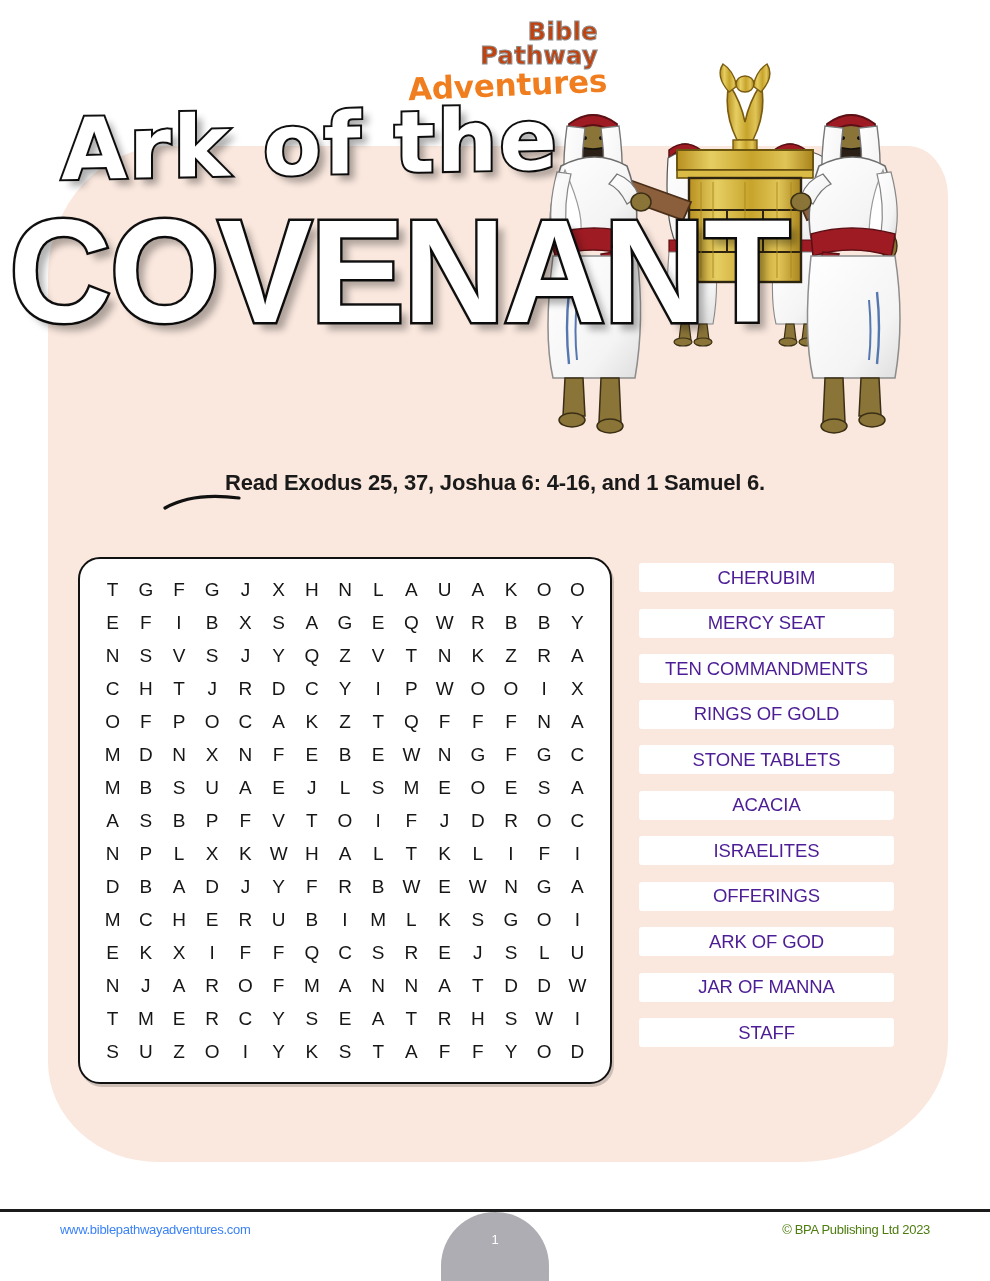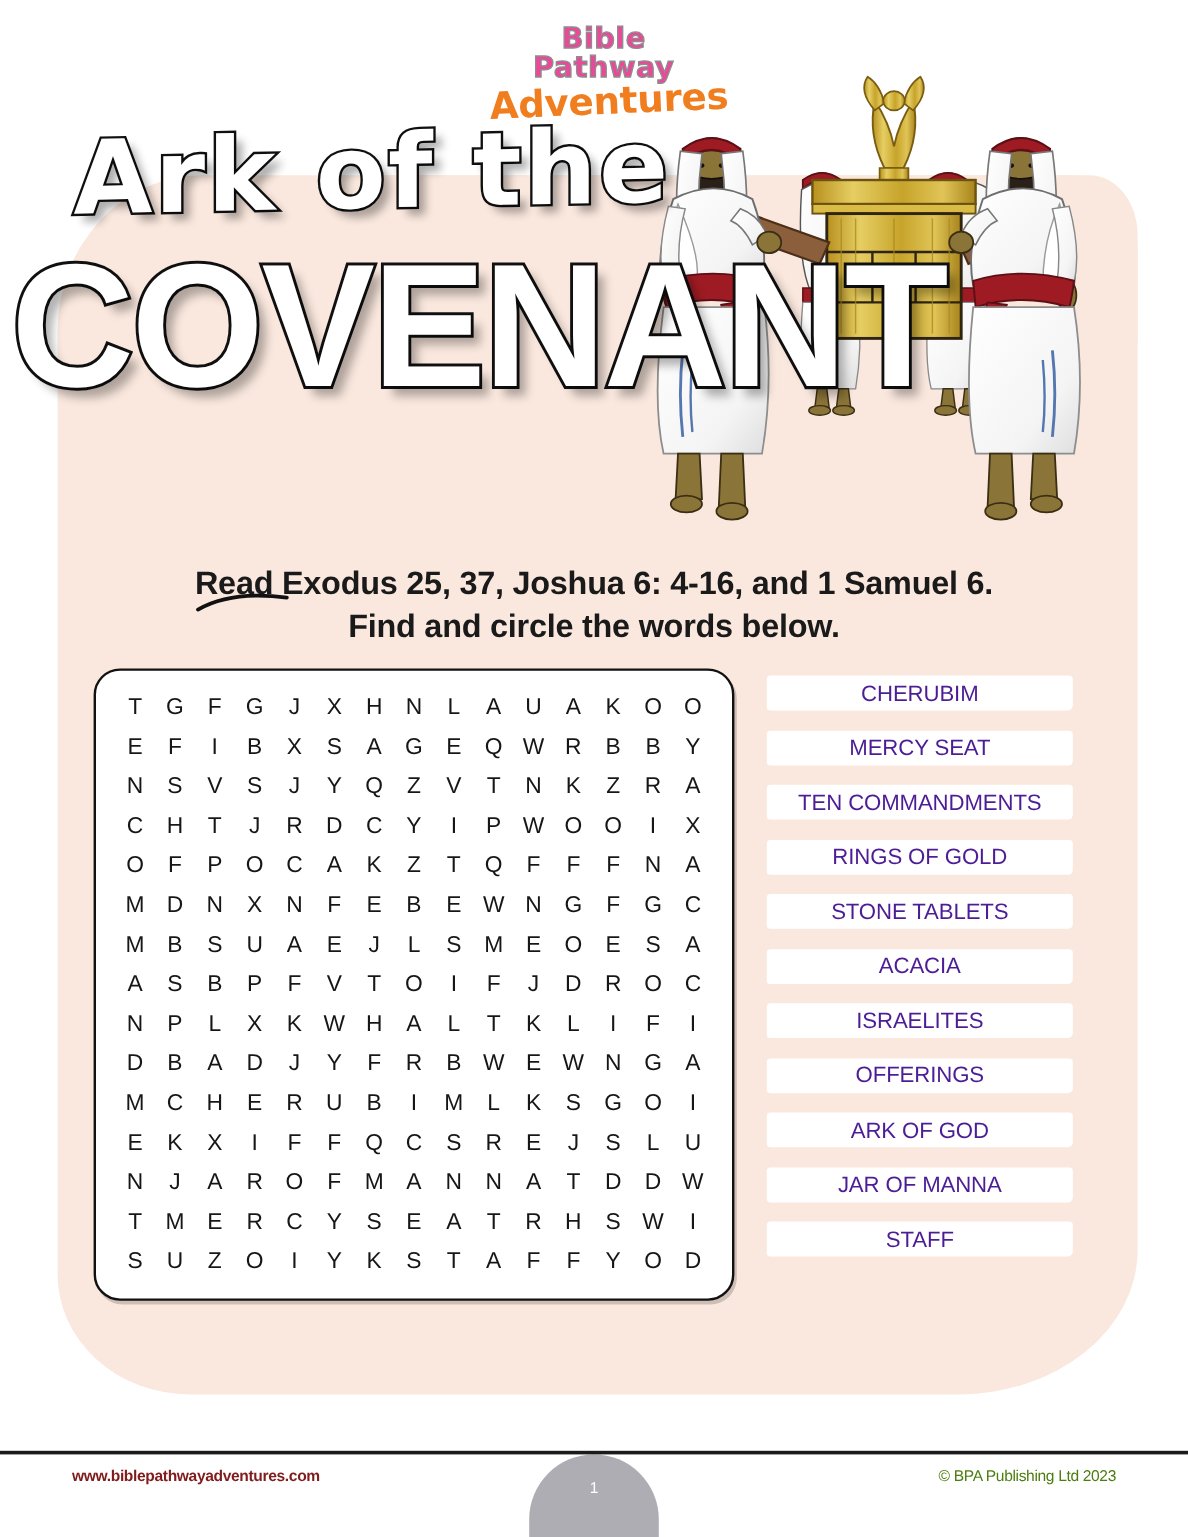--- a/index.html
+++ b/index.html
@@ -46,24 +46,25 @@
     top: 20px;
     width: 190px;
     text-align: center;
     z-index: 6;
     line-height: 1;
   }
   .logo-line1 {
     font-family: "DejaVu Sans", sans-serif;
     font-size: 24px;
     font-weight: 700;
-    color: #ec4899;
+    color: #c2410c;
     -webkit-text-stroke: 1.1px #8d8d8d;
     letter-spacing: 0.4px;
     display: block;
+    text-align: right;
   }
   .logo-line2 {
     font-family: "DejaVu Sans", sans-serif;
     font-size: 31px;
     font-weight: 700;
     color: #F07D1E;
     letter-spacing: -0.2px;
     display: block;
     margin-top: 2px;
     transform: rotate(-2.5deg);
@@ -119,21 +120,21 @@
   .instructions {
     position: absolute;
     left: 0;
     top: 468px;
     width: 990px;
     text-align: center;
     z-index: 5;
   }
   .instr-line {
     font-family: "Liberation Sans Narrow", "Liberation Sans", sans-serif;
-    font-size: 27px;
+    font-size: 22px;
     font-weight: 700;
     color: #1a1a1a;
     line-height: 1.35;
     letter-spacing: -0.2px;
   }
   .swoosh {
     position: absolute;
     left: 163px;
     top: 26px;
     width: 78px;
@@ -230,24 +231,23 @@
     font-size: 13px;
     color: #ffffff;
     z-index: 8;
   }
   .footer-left {
     position: absolute;
     left: 60px;
     top: 1222px;
     font-family: "Liberation Sans Narrow", "Liberation Sans", sans-serif;
     font-size: 13px;
-    color: #7f1d1d;
+    color: #3b82f6;
     z-index: 8;
     letter-spacing: -0.3px;
-    font-weight: bold;
   }
   .footer-right {
     position: absolute;
     right: 60px;
     top: 1222px;
     font-family: "Liberation Sans Narrow", "Liberation Sans", sans-serif;
     font-size: 13px;
     color: #4d7c0f;
     z-index: 8;
     letter-spacing: -0.3px;
@@ -403,21 +403,20 @@
     </svg>
   </div>
 
   <div class="title-wrap">
     <div class="title-line1">Ark of the</div>
     <div class="title-line2">COVENANT</div>
   </div>
 
   <div class="instructions">
     <div class="instr-line">Read Exodus 25, 37, Joshua 6: 4-16, and 1 Samuel 6.</div>
-    <div class="instr-line">Find and circle the words below.</div>
     <svg class="swoosh" viewBox="0 0 78 16">
       <path d="M2 14 Q30 -2 76 4" stroke="#111" stroke-width="3.2" fill="none" stroke-linecap="round"></path>
     </svg>
   </div>
 
   <div class="grid-box">
     <div class="grid" id="grid">
         <div class="cell">T</div>
         <div class="cell">G</div>
         <div class="cell">F</div>

